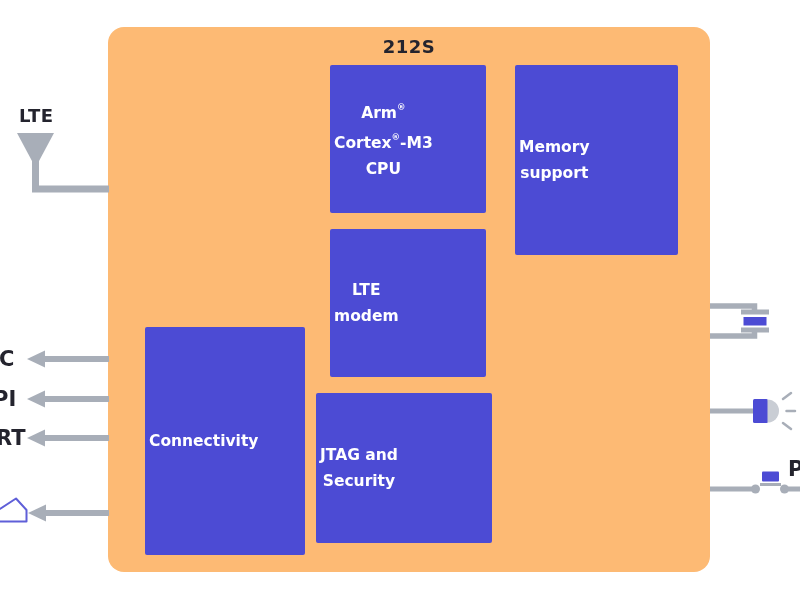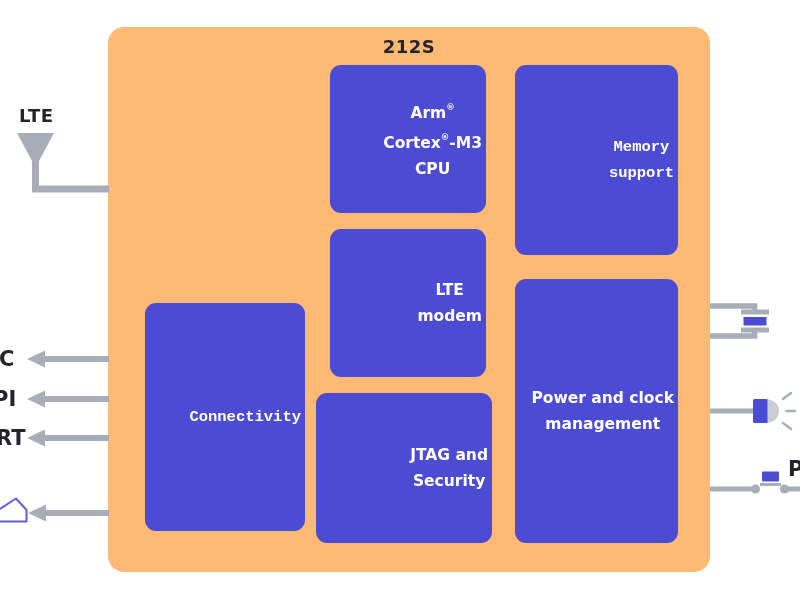--- a/index.html
+++ b/index.html
@@ -11,33 +11,33 @@
   .chip-container{
     position:absolute;left:108px;top:27px;width:602px;height:545px;
     background:#fdba74;border-radius:16px;
   }
   .chip-title{
     position:absolute;left:0;top:9px;width:100%;
     text-align:center;font-size:18px;font-weight:bold;color:#24242e;
     letter-spacing:.5px;
   }
   .block{
-    position:absolute;background:#4c4bd4;border-radius:11px;
-    display:flex;align-items:center;justify-content:flex-end;
+    position:absolute;background:#4c4bd4;border-radius:2px;
+    display:flex;align-items:center;justify-content:flex-start;
     color:#ffffff;font-weight:bold;font-size:15.5px;line-height:26px;
     text-align:center;padding:0 4px;box-sizing:border-box;
   }
   .block span{white-space:pre-line;}
   .block sup{font-size:8.5px;position:relative;top:-2px;}
   .b-rffe{left:37px;top:38px;width:160px;height:230px;}
-  .b-conn{left:37px;top:276px;width:160px;height:228px;font-family:Liberation Mono, monospace;}
+  .b-conn{left:37px;top:300px;width:160px;height:228px;}
   .b-cpu{left:222px;top:38px;width:156px;height:148px;}
   .b-ltem{left:222px;top:202px;width:156px;height:148px;}
   .b-jtag{left:208px;top:366px;width:176px;height:150px;}
-  .b-mem{left:407px;top:38px;width:163px;height:190px;font-family:Liberation Mono, monospace;}
+  .b-mem{left:407px;top:38px;width:163px;height:190px;}
   .b-pwr{left:407px;top:252px;width:163px;height:264px;}
   .side-label{
     position:absolute;font-weight:bold;color:#24242e;line-height:26px;
     white-space:nowrap;
   }
   .lbl-lte{left:19px;top:103px;font-size:18px;letter-spacing:.5px;}
   .lbl-c{left:-1px;top:346px;font-size:21px;}
   .lbl-pi{left:-7px;top:386px;font-size:21px;}
   .lbl-rt{left:-4px;top:425px;font-size:21px;}
   .lbl-p{left:788px;top:456px;font-size:21px;}
@@ -61,24 +61,20 @@
     <span>LTE
 modem</span>
   </div>
   <div class="block b-jtag">
     <span>JTAG and
 Security</span>
   </div>
   <div class="block b-mem">
     <span>Memory
 support</span>
-  </div>
-  <div class="block b-pwr">
-    <span>Power and clock
-management</span>
   </div>
 </div>
 
 <svg class="overlay" viewBox="0 0 800 600" xmlns="http://www.w3.org/2000/svg">
 
   <g fill="#a8aeb8">
     <polygon points="17,133 54,133 39,161 32,161"></polygon>
     <rect x="32" y="157" width="7" height="32"></rect>
     <rect x="32" y="185.5" width="77" height="7"></rect>
   </g>

